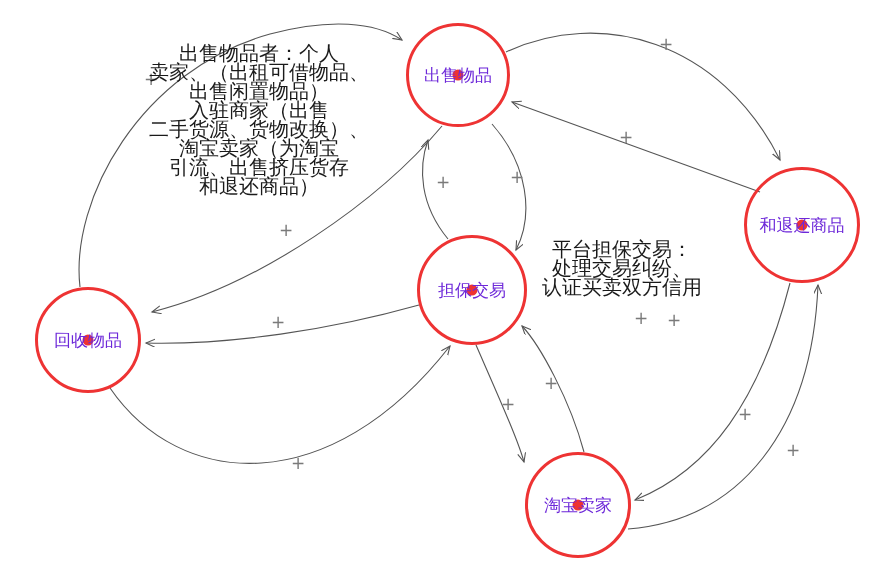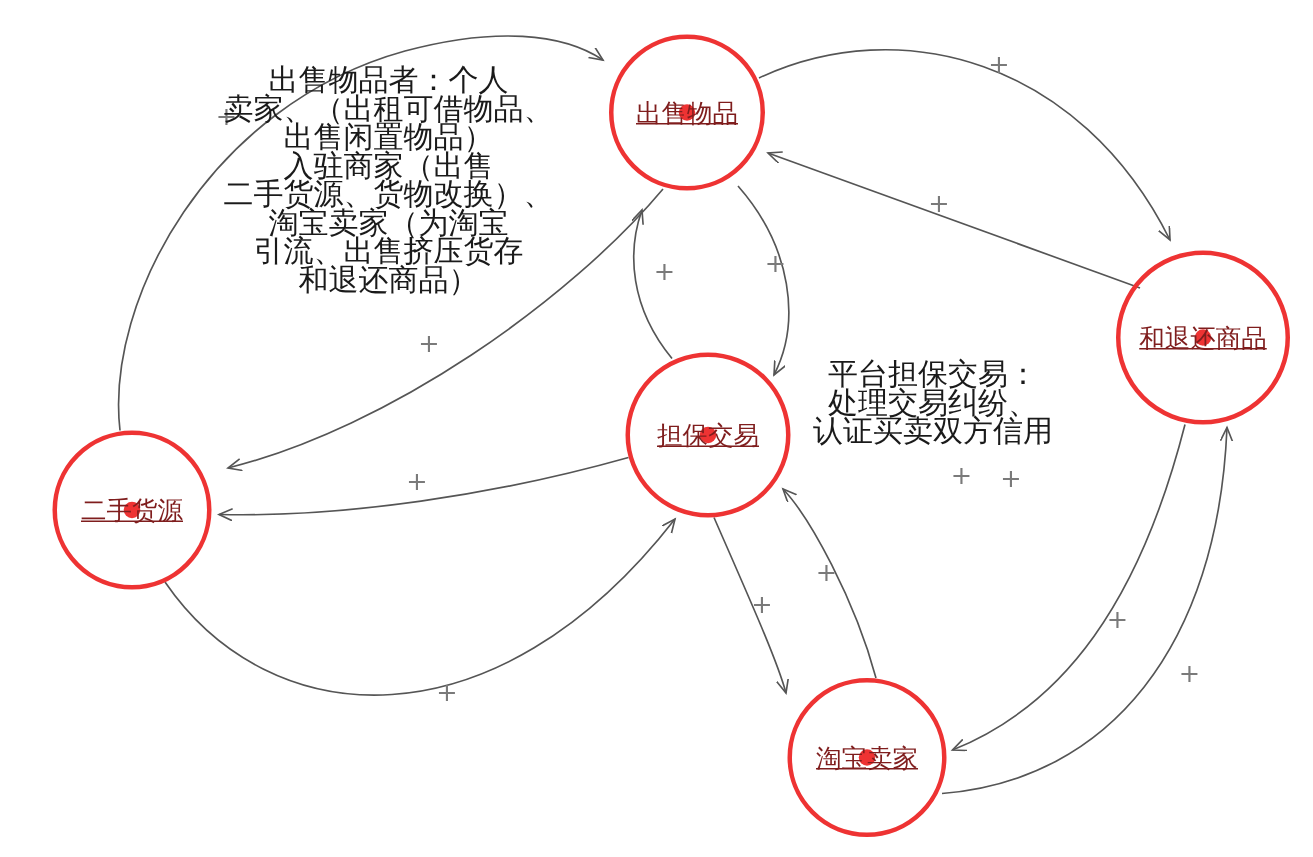--- a/index.html
+++ b/index.html
@@ -29,26 +29,25 @@
     border-radius: 50%;
     border: 3px solid #ee3333;
     background: transparent;
     box-sizing: border-box;
     display: flex;
     align-items: center;
     justify-content: center;
   }
   .node-label {
     font-size: 17px;
-    color: #7f1d1d;
+    color: #6d28d9;
     white-space: nowrap;
     letter-spacing: 0px;
     position: relative;
     z-index: 3;
-    text-decoration: underline;
   }
   .node-dot {
     position: absolute;
     width: 11px;
     height: 11px;
     border-radius: 50%;
     background: #ee3333;
     left: 50%;
     top: 50%;
     transform: translate(-50%, -50%);
@@ -124,21 +123,21 @@
       <div class="node" style="left: 744px; top: 167px; width: 116px; height: 116px; border-color: rgb(238, 51, 51);">
         <span class="node-dot" style="background: rgb(238, 51, 51);"></span>
         <span class="node-label">和退还商品</span>
       </div>
       <div class="node" style="left: 417px; top: 235px; width: 110px; height: 110px; border-color: rgb(238, 51, 51); text-align: right;">
         <span class="node-dot" style="background: rgb(238, 51, 51);"></span>
         <span class="node-label">担保交易</span>
       </div>
       <div class="node" style="left: 35px; top: 287px; width: 106px; height: 106px; border-color: rgb(238, 51, 51);">
         <span class="node-dot" style="background: rgb(238, 51, 51);"></span>
-        <span class="node-label">二手货源</span>
+        <span class="node-label">回收物品</span>
       </div>
       <div class="node" style="left: 525px; top: 452px; width: 106px; height: 106px; border-color: rgb(238, 51, 51);">
         <span class="node-dot" style="background: rgb(238, 51, 51);"></span>
         <span class="node-label">淘宝卖家</span>
       </div>
     </div>
   <div id="note-layer">
       <div class="note" style="left: 146px; top: 44px; width: 226px;">出售物品者：个人
 卖家、（出租可借物品、
 出售闲置物品）

